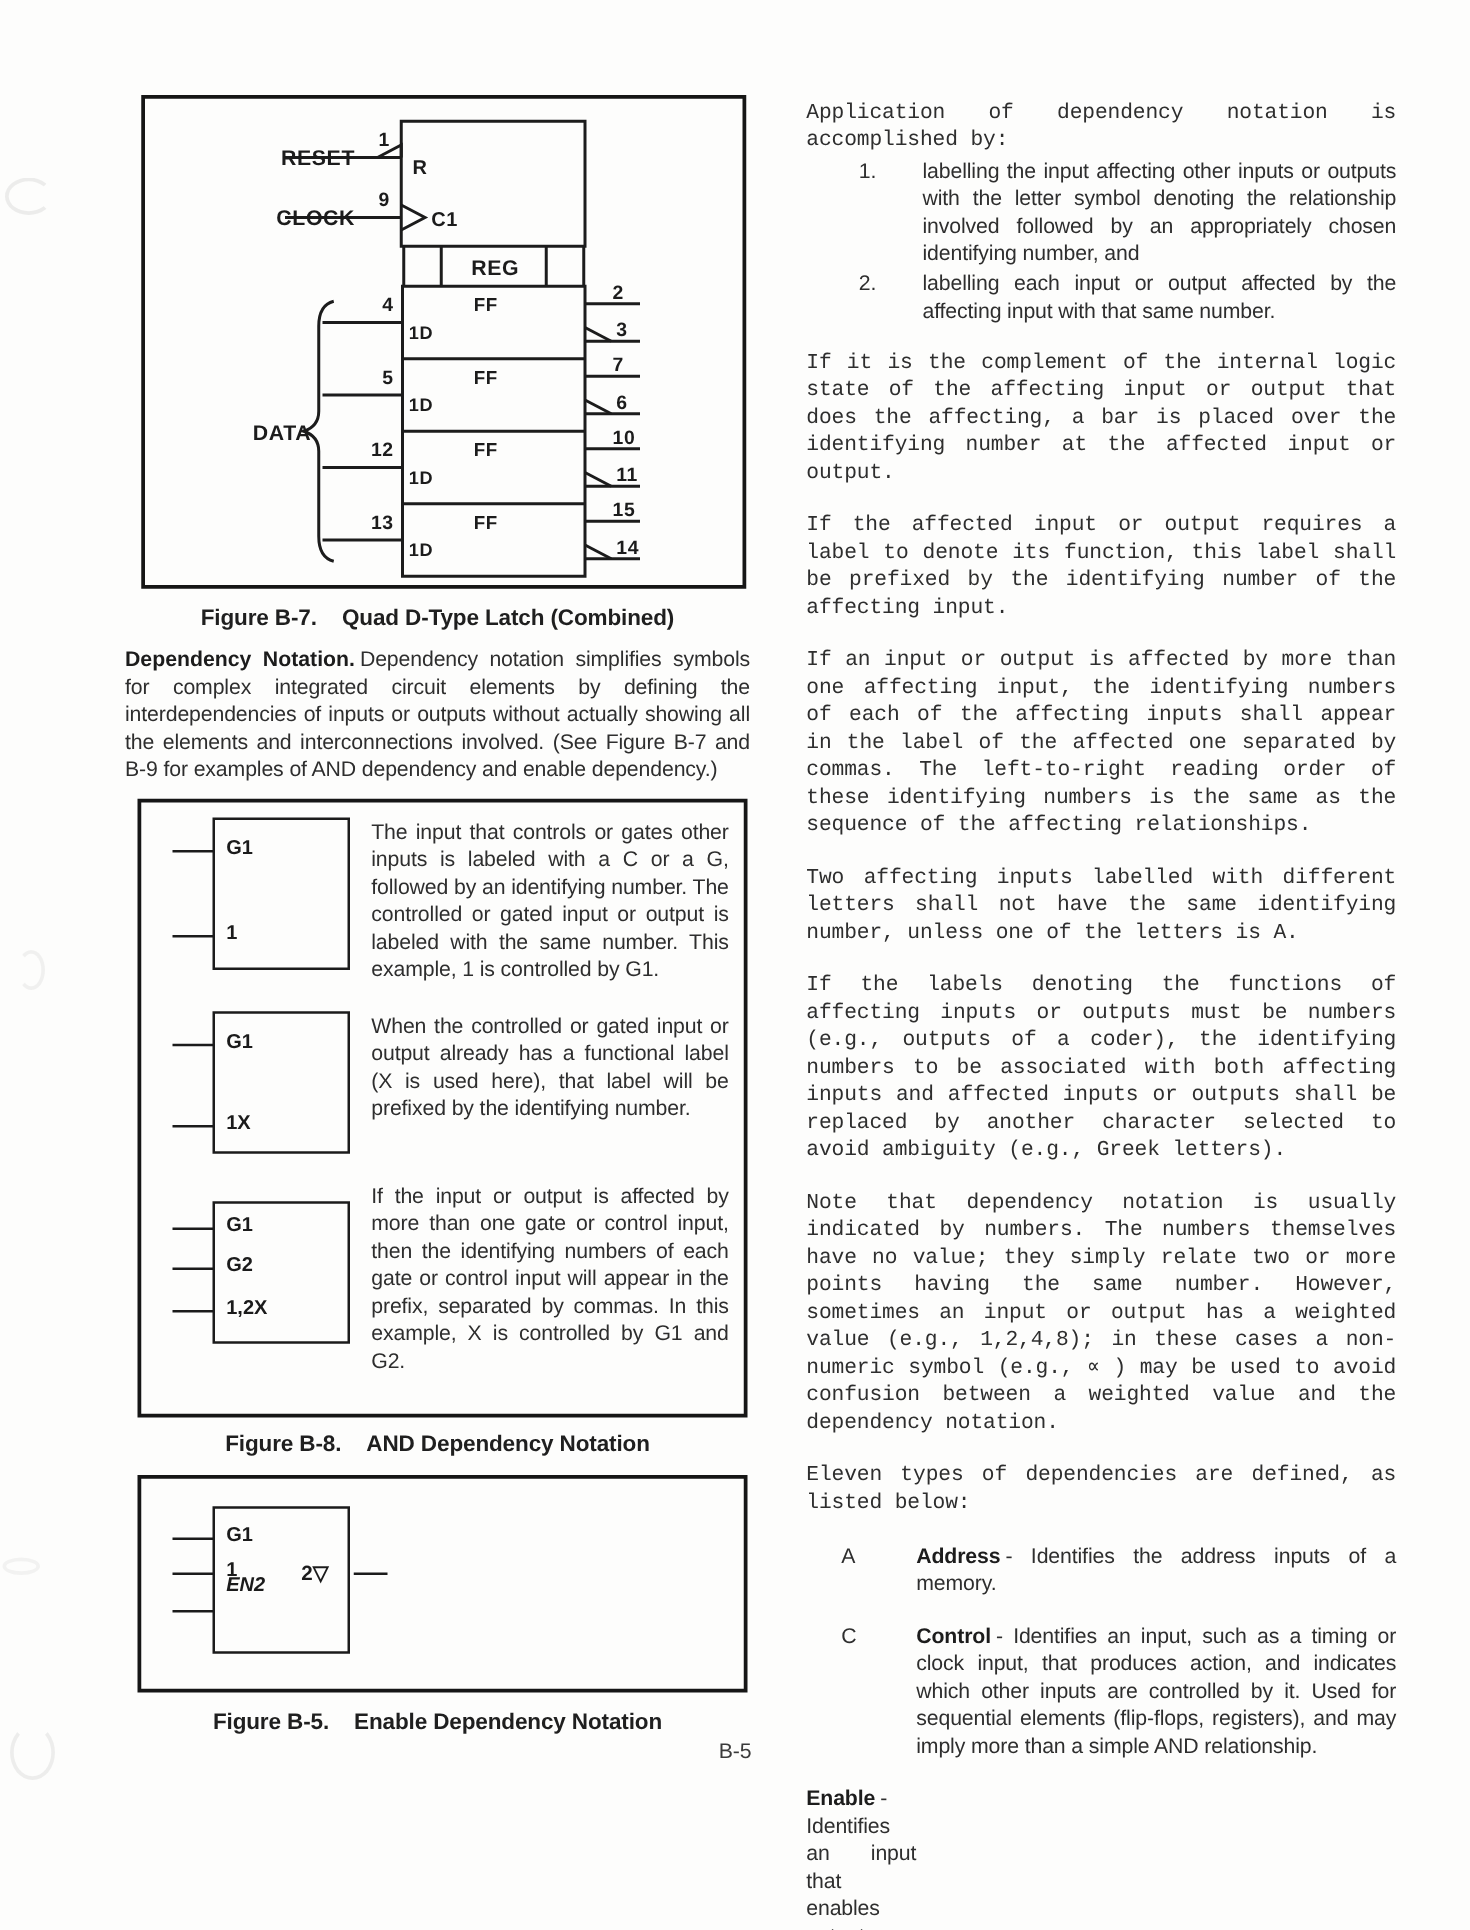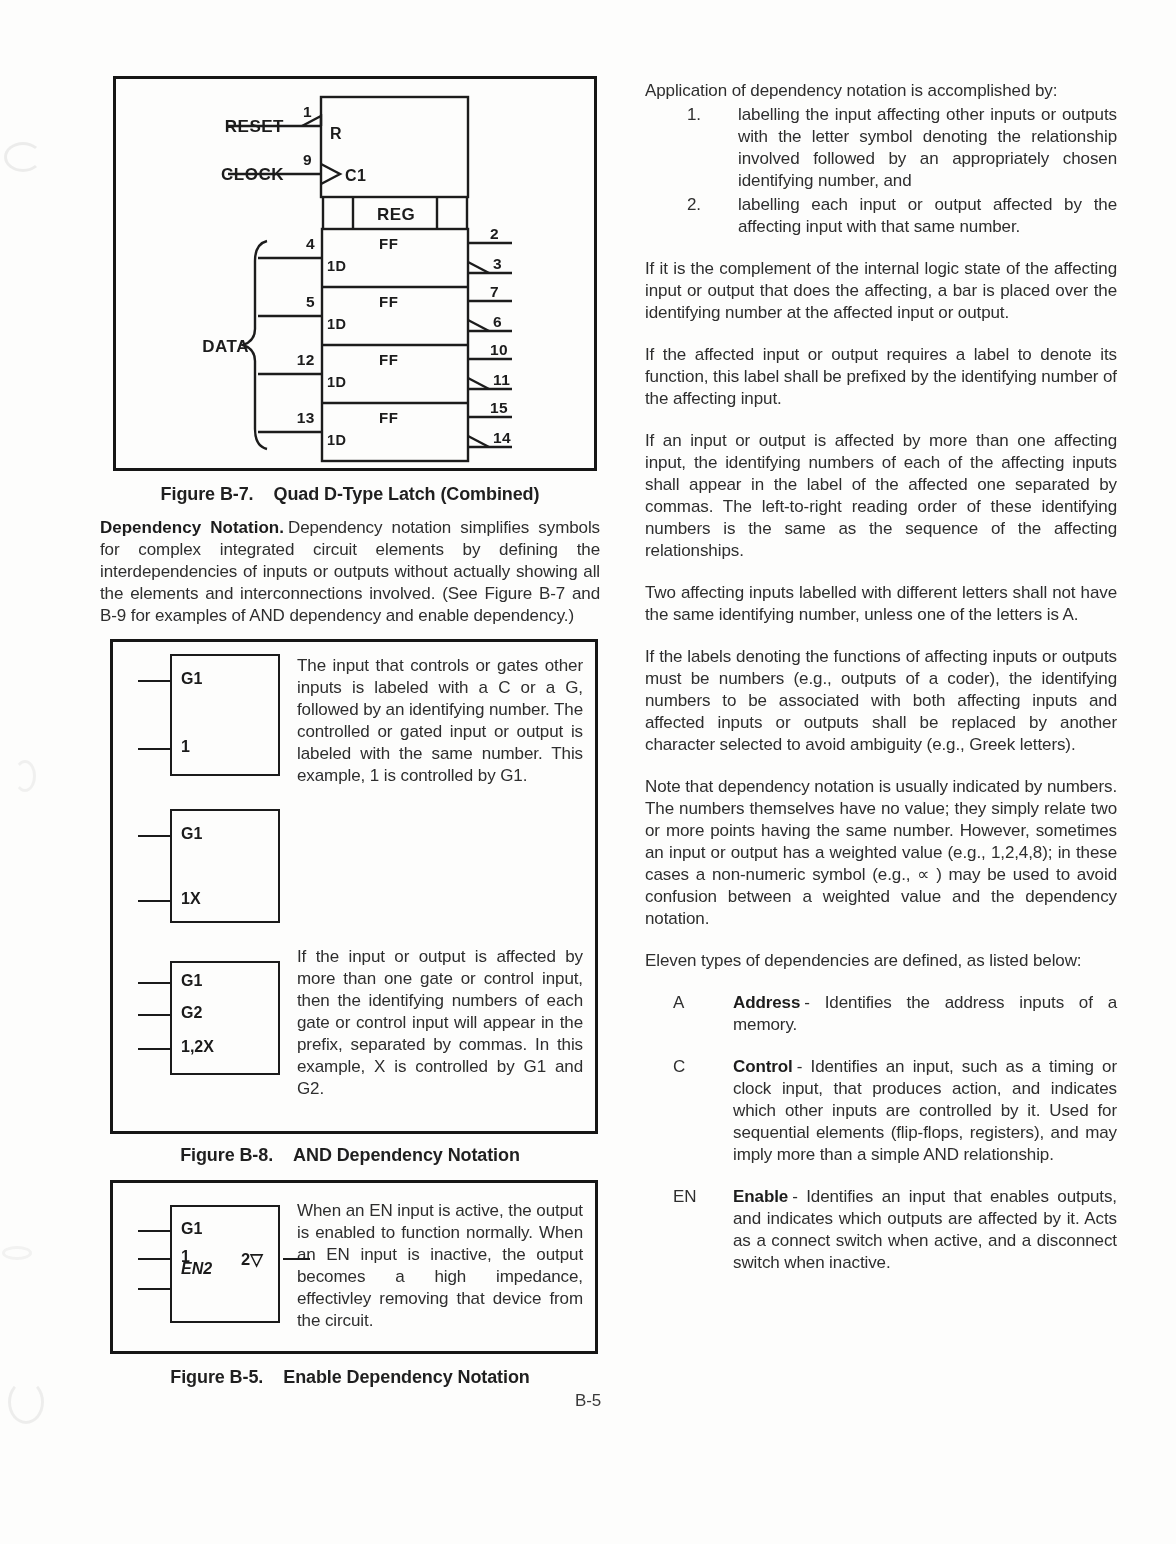--- a/index.html
+++ b/index.html
@@ -16,21 +16,21 @@
   .fig-frame { border:3px solid #161616; background:#fdfdfc; }
   .b7-frame  { margin-left:13px; width:484px; height:395px; }
   .b8-frame  { margin-top:12px; margin-left:10px; width:488px; padding:12px 12px 14px 12px; }
   .b9-frame  { margin-top:14px; margin-left:10px; width:488px; padding:16px 12px 12px 12px; }
 
   .caption { text-align:center; font-weight:bold; color:#1f1f1f; font-size:18px; margin-top:12px; }
   .caption .cap-title { margin-left:20px; }
   .b8-caption { margin-top:10px; }
   .b9-caption { margin-top:12px; }
 
-  p.body-text { text-align:justify; }
+  p.body-text { text-align:justify;font-family:Liberation Mono, monospace; }
   .dep-para { margin-top:12px; text-align:justify; }
   .dep-para b { color:#1c1c1c; margin-right:4px; letter-spacing:0; }
 
   .fig-row { display:flex; align-items:flex-start; }
   .fig-row + .fig-row { margin-top:22px; }
   .diag { position:relative; width:172px; flex:none; }
   .gbox { position:absolute; left:45px; top:0; width:110px; border:2.5px solid #1b1b1b; }
   .glabel { position:absolute; left:9px; font-weight:bold; font-size:16px; color:#1b1b1b; letter-spacing:0; line-height:18px; }
   .stub { position:absolute; left:13px; width:33px; height:2.4px; background:#1b1b1b; }
   .row-text { flex:1; text-align:justify; padding-top:1px; }
@@ -152,20 +152,21 @@
       </div>
       <div class="fig-row">
         <div class="diag" style="height:114px;">
           <div class="stub" style="top:26px;"></div>
           <div class="stub" style="top:91px;"></div>
           <div class="gbox" style="height:114px;">
             <span class="glabel" style="top:14px;">G1</span>
             <span class="glabel" style="top:79px;">1X</span>
           </div>
         </div>
+        <p class="row-text">When the controlled or gated input or output already has a functional label (X is used here), that label will be prefixed by the identifying number.</p>
       </div>
       <div class="fig-row">
         <div class="diag" style="height:156px; margin-top:16px;">
           <div class="stub" style="top:21px;"></div>
           <div class="stub" style="top:53px;"></div>
           <div class="stub" style="top:87px;"></div>
           <div class="gbox" style="height:114px;">
             <span class="glabel" style="top:9px;">G1</span>
             <span class="glabel" style="top:41px;">G2</span>
             <span class="glabel" style="top:75px;">1,2X</span>
@@ -185,21 +186,20 @@
           <div class="stub" style="top:53px;"></div>
           <div class="stub" style="top:83px;"></div>
           <div class="gbox" style="height:118px;">
             <span class="glabel" style="top:13px;">G1</span>
             <span class="glabel" style="top:41px;">1</span>
             <span class="glabel" style="top:53px;font-style:italic;">EN2</span>
           </div>
           <span class="out-sym" style="left:116px; top:43px;">2▽</span>
           <div class="out-line" style="left:158px; top:53px;"></div>
         </div>
-        <p class="row-text">When an EN input is active, the output is enabled to function normally. When an EN input is inactive, the output becomes a high impedance, effectivley removing that device from the circuit.</p>
       </div>
     </div>
     <div class="caption b9-caption">
       <span>Figure B-5.</span><span class="cap-title">Enable Dependency Notation</span>
     </div>
   </div>
 
   <div class="col-right">
     <p class="body-text">Application of dependency notation is accomplished by:</p>
 
@@ -222,19 +222,18 @@
 
     <div class="dep-entry">
       <span class="dep-letter">A</span>
       <span class="dep-desc"><b>Address</b><span>- Identifies the address inputs of a memory.</span></span>
     </div>
     <div class="dep-entry">
       <span class="dep-letter">C</span>
       <span class="dep-desc"><b>Control</b><span>- Identifies an input, such as a timing or clock input, that produces action, and indicates which other inputs are controlled by it. Used for sequential elements (flip-flops, registers), and may imply more than a simple AND relationship.</span></span>
     </div>
     <div class="dep-entry">
-      <span class="dep-letter">EN</span>
       <span class="dep-desc"><b>Enable</b><span>- Identifies an input that enables outputs, and indicates which outputs are affected by it. Acts as a connect switch when active, and a disconnect switch when inactive.</span></span>
     </div>
   </div>
 
   <div class="page-num">B-5</div>
 </div>
 
 </body></html>

